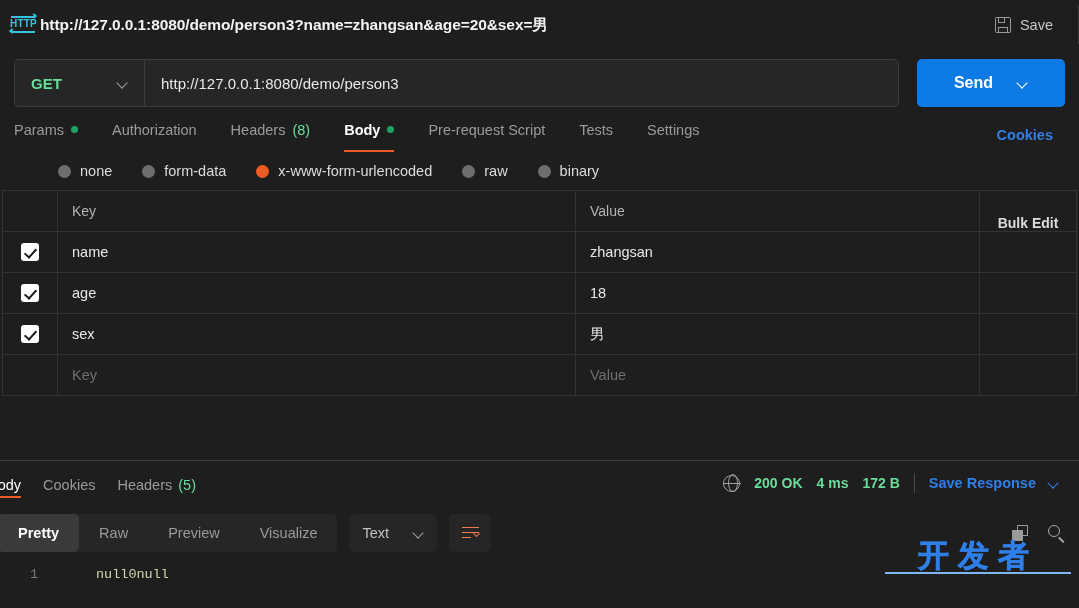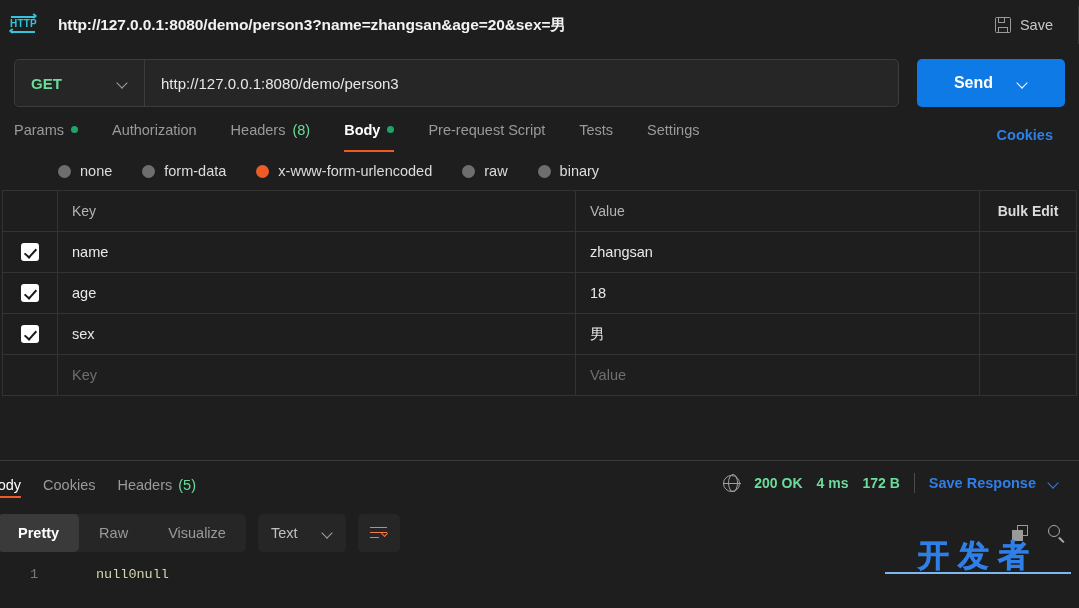--- a/index.html
+++ b/index.html
@@ -12,21 +12,21 @@
   body { position: relative; color: #e6e6e6; }
 
   
   .topbar {
     height: 50px; display: flex; align-items: center;
     padding: 0 14px 0 10px; background: #1e1e1e;
     position: relative;
   }
   .http-icon {
     width: 26px; height: 22px; flex: 0 0 26px;
-    margin-right: 22px; position: relative;
+    margin-right: 4px; position: relative;
   }
   .http-icon .txt {
     position: absolute; left: 0; top: 4px; width: 26px;
     font-size: 10px; font-weight: 700; color: #31c6de;
     letter-spacing: .2px; text-align: center; line-height: 11px;
     font-family: "Liberation Sans", sans-serif;
   }
   .http-icon .ln1, .http-icon .ln2 {
     position: absolute; height: 2px; background: #31c6de; left: 1px; width: 24px;
   }
@@ -129,21 +129,21 @@
   
   .tbl { margin: 0 2px; border: 1px solid #333333; border-bottom: none; }
   .trow { display: flex; height: 41px; border-bottom: 1px solid #333333; }
   .trow.head .c { color: #b4b4b4; font-size: 14px; }
   .c-check {
     width: 55px; flex: 0 0 55px; border-right: 1px solid #333333;
     display: flex; align-items: center; justify-content: center;
   }
   .c-key { flex: 1 1 auto; width: 500px; border-right: 1px solid #333333; }
   .c-val { flex: 1 1 auto; width: 386px; border-right: 1px solid #333333; }
-  .c-bulk { width: 96px; flex: 0 0 96px; display: flex; align-items: center; justify-content: center; }
+  .c-bulk { width: 96px; flex: 0 0 96px; display: flex; align-items: flex-end; justify-content: center; }
   .c { display: flex; align-items: center; padding: 0 14px; font-size: 14.5px; color: #e8e8e8; }
   .c.ph { color: #6f6f6f; }
   .bulk-lbl { font-size: 14px; font-weight: 700; color: #dcdcdc; cursor: pointer; }
   .cb {
     width: 18px; height: 18px; border-radius: 3px; background: #fff;
     position: relative; cursor: pointer;
   }
   .cb::after {
     content: ""; position: absolute; left: 5.5px; top: 2.5px;
     width: 5px; height: 10px;
@@ -434,20 +434,21 @@
       <span>Save Response</span>
       <span class="chev" style="color:#2f7fe8"></span>
     </span>
   </div>
 </div>
 
 <div class="vtoolbar">
   <div class="seg">
     <div class="it active">Pretty</div>
     <div class="it">Raw</div>
+    <div class="it">Preview</div>
     <div class="it">Visualize</div>
   </div>
   <div class="fmt">
     <span>Text</span>
     <span class="chev" style="color:#a0a0a0"></span>
   </div>
   <div class="wrapbtn">
     <span class="wrap-ico">
       <i></i>
         <i></i>

